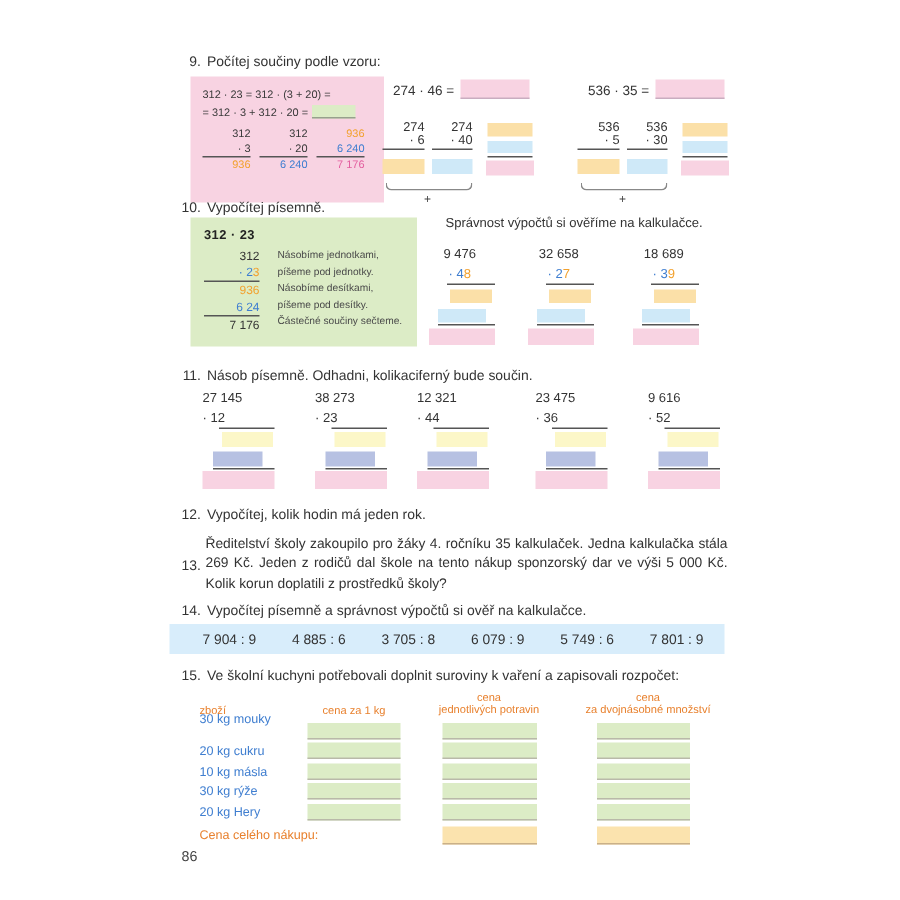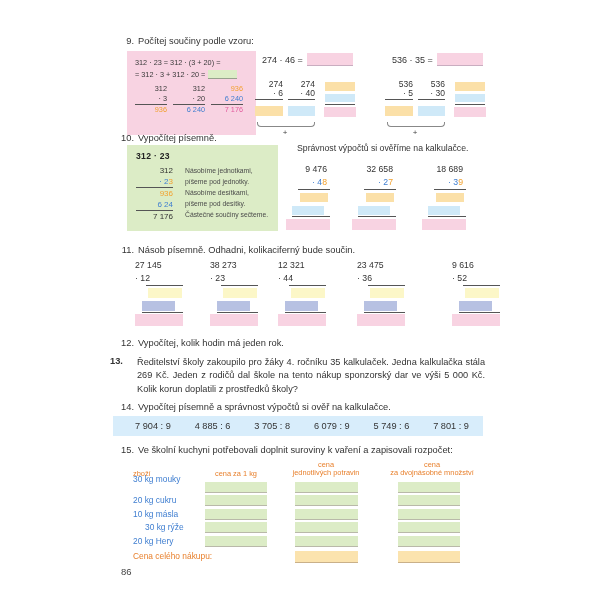--- a/index.html
+++ b/index.html
@@ -46,40 +46,40 @@
         box-sizing:border-box;padding:6px 0 16px 9px;}
   .gbox .ttl{font-size:8.6px;font-weight:bold;letter-spacing:.3px;color:#222;}
   .gbox .cols{display:flex;margin-top:4px;}
   .gbox .nums{width:37px;text-align:right;font-size:8px;}
   .gbox .nums div{height:11px;line-height:11px;}
   .gbox .u2{border-bottom:1px solid #555;}
   .gbox .notes{margin-left:12px;font-size:6.8px;line-height:11px;color:#4a4a4a;}
   .chk{position:absolute;left:297px;top:143px;font-size:8.7px;color:#333;}
   
   .p10{position:absolute;top:165px;width:44px;font-size:8.7px;}
-  .p10 .n,.p10 .m{text-align:right;padding-right:3px;height:9px;line-height:9px;}
+  .p10 .n,.p10 .m{text-align:center;padding-right:3px;height:9px;line-height:9px;}
   .p10 .m{margin-top:4px;}
   .p10 .ln1{margin-left:12px;border-top:1px solid #555;margin-top:2px;}
   .p10 .bx1{margin-left:14px;width:28px;height:9px;margin-top:3px;}
   .p10 .bx2{margin-left:6px;width:32px;height:9px;margin-top:4px;}
   .p10 .ln2{margin-left:6px;width:38px;border-top:1px solid #555;margin-top:1px;}
   .p10 .bx3{width:44px;height:11px;margin-top:2px;}
   
   .p11{position:absolute;top:261px;width:48px;font-size:8.7px;}
   .p11 .n,.p11 .m{padding-right:3px;height:9px;line-height:9px;}
   .p11 .m{margin-top:4px;}
   .p11 .ln1{margin-left:11px;border-top:1px solid #555;margin-top:2px;}
   .p11 .bx1{margin-left:13px;width:34px;height:10px;margin-top:2px;}
   .p11 .bx2{margin-left:7px;width:33px;height:10px;margin-top:3px;}
   .p11 .ln2{margin-left:7px;width:41px;border-top:1px solid #555;margin-top:1px;}
   .p11 .bx3{width:48px;height:12px;margin-top:1px;}
   
   .para13{position:absolute;left:137px;top:356px;width:348px;font-size:9.2px;line-height:13.4px;
           text-align:justify;color:#333;}
-  .no13{position:absolute;left:110px;top:356px;width:24px;text-align:left;font-size:9.3px;font-weight:bold;}
+  .no13{position:absolute;left:110px;top:372px;width:24px;text-align:right;font-size:9.3px;}
   
   .band{position:absolute;left:113px;top:416px;width:370px;height:20px;background:#D8EDFB;
         display:flex;align-items:center;justify-content:space-between;box-sizing:border-box;
         padding:0 14px 0 22px;font-size:9.2px;color:#333;}
   
   .t15h{position:absolute;font-size:7.4px;color:#E8802D;text-align:center;line-height:8px;}
   .t15lbl{position:absolute;left:133px;font-size:8.4px;color:#3F7ED0;height:10px;line-height:10px;}
   .t15cell{position:absolute;height:10px;background:#DCECC6;border-bottom:1px solid #b9b9a9;}
   .t15foot{position:absolute;left:133px;top:551px;font-size:8.4px;color:#E8802D;}
   .t15or{position:absolute;height:11px;background:#FBE3AE;border-bottom:1px solid #c9b089;}
@@ -259,21 +259,21 @@
   </div>
   <div class="p11" style="left:357px;">
     <div class="n">23 475</div>
     <div class="m">· 36</div>
     <div class="ln1"></div>
     <div class="bx1 b-ye"></div>
     <div class="bx2 b-pe"></div>
     <div class="ln2"></div>
     <div class="bx3 b-pk"></div>
   </div>
-  <div class="p11" style="left:452px;">
+  <div class="p11" style="left:432px;">
     <div class="n">9 616</div>
     <div class="m">· 52</div>
     <div class="ln1"></div>
     <div class="bx1 b-ye"></div>
     <div class="bx2 b-pe"></div>
     <div class="ln2"></div>
     <div class="bx3 b-pk"></div>
   </div>
 
   <div class="hd" style="left:110px;top:338px;">
@@ -322,21 +322,21 @@
   <div class="t15lbl" style="top:495px;">20 kg cukru</div>
   <div class="t15cell" style="left:205px;top:495px;width:62px;"></div>
   <div class="t15cell" style="left:295px;top:495px;width:63px;"></div>
   <div class="t15cell" style="left:398px;top:495px;width:62px;"></div>
 
   <div class="t15lbl" style="top:509px;">10 kg másla</div>
   <div class="t15cell" style="left:205px;top:509px;width:62px;"></div>
   <div class="t15cell" style="left:295px;top:509px;width:63px;"></div>
   <div class="t15cell" style="left:398px;top:509px;width:62px;"></div>
 
-  <div class="t15lbl" style="top:522px;margin-left:12px;">30 kg rýže</div>
+  <div class="t15lbl" style="top:522px;">30 kg rýže</div>
   <div class="t15cell" style="left:205px;top:522px;width:62px;"></div>
   <div class="t15cell" style="left:295px;top:522px;width:63px;"></div>
   <div class="t15cell" style="left:398px;top:522px;width:62px;"></div>
 
   <div class="t15lbl" style="top:536px;">20 kg Hery</div>
   <div class="t15cell" style="left:205px;top:536px;width:62px;"></div>
   <div class="t15cell" style="left:295px;top:536px;width:63px;"></div>
   <div class="t15cell" style="left:398px;top:536px;width:62px;"></div>
 
   <div class="t15foot">Cena celého nákupu:</div>

